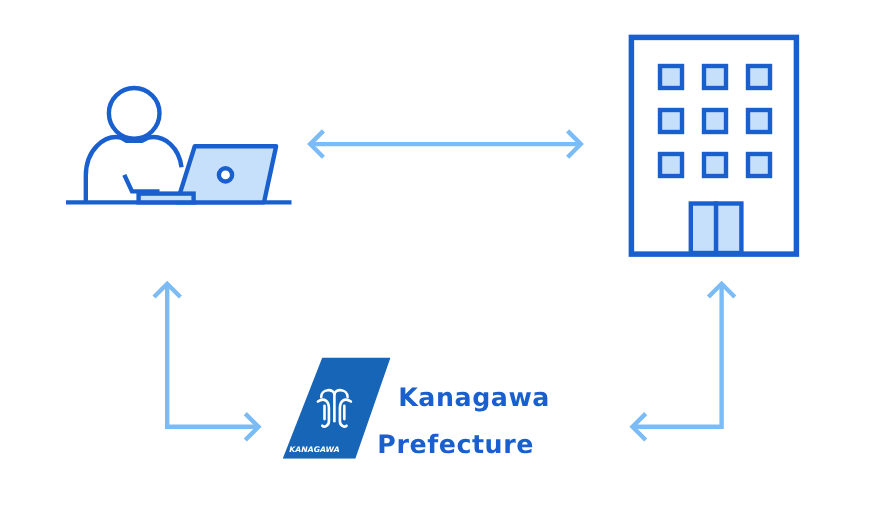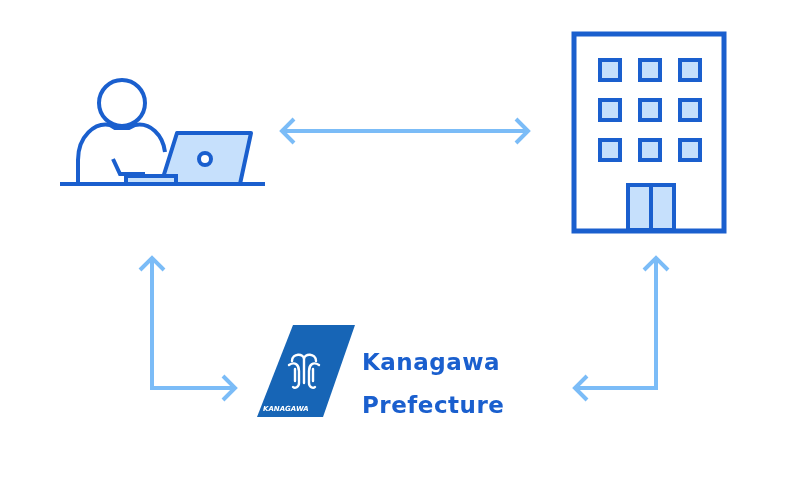--- a/index.html
+++ b/index.html
@@ -87,13 +87,13 @@
       <path d="M64 40 C58 36 54 40 54 46 L54 58 C54 62 58 64 60 62"></path>
       <path d="M49 34 L49 58"></path>
       <path d="M40 44 L40 56"></path>
       <path d="M58 44 L58 56"></path>
     </g>
     <text x="8" y="86" fill="#fff" font-family="DejaVu Sans, sans-serif" font-size="7" font-style="italic" font-weight="bold">KANAGAWA</text>
   </svg>
 </div>
 
 <div class="label" style="left:362px;top:347px;">Kanagawa</div>
-<div class="label" style="left:362px;top:390px;">Prefecture</div>
+<div class="label" style="left:343px;top:390px;">Prefecture</div>
 
 </body></html>

